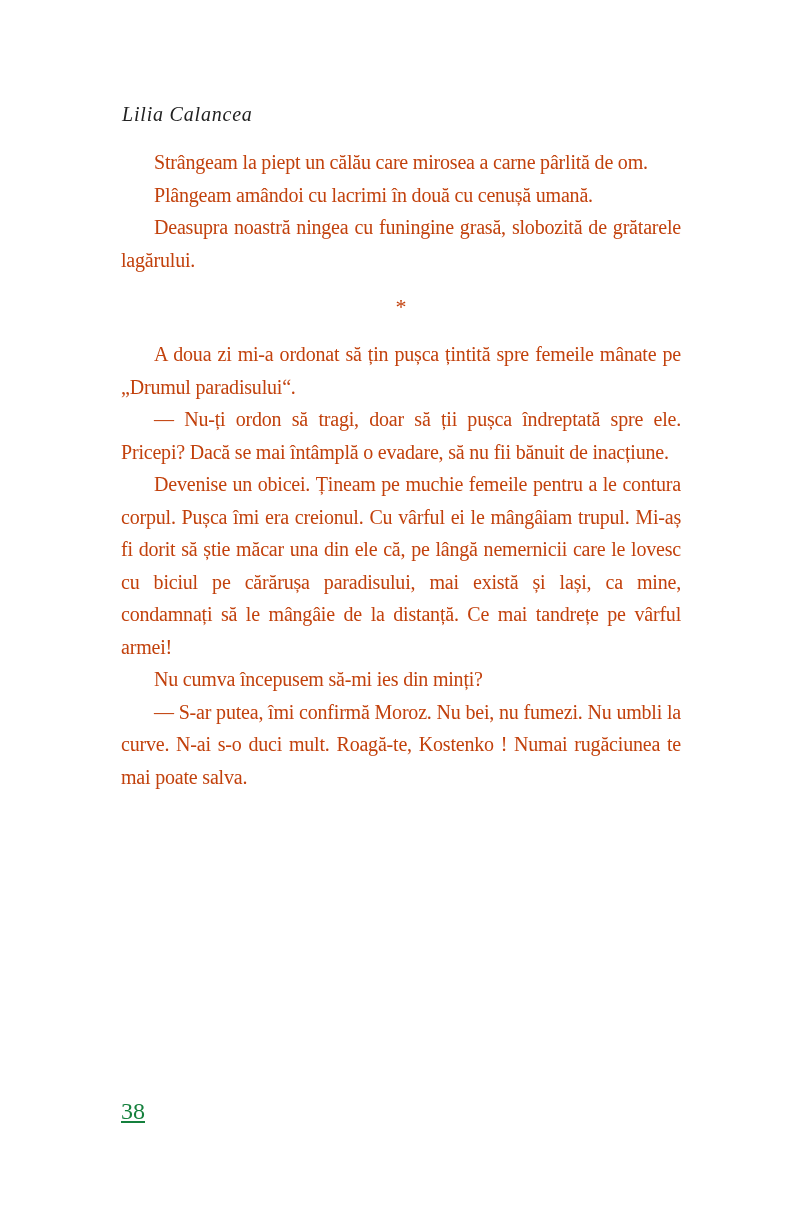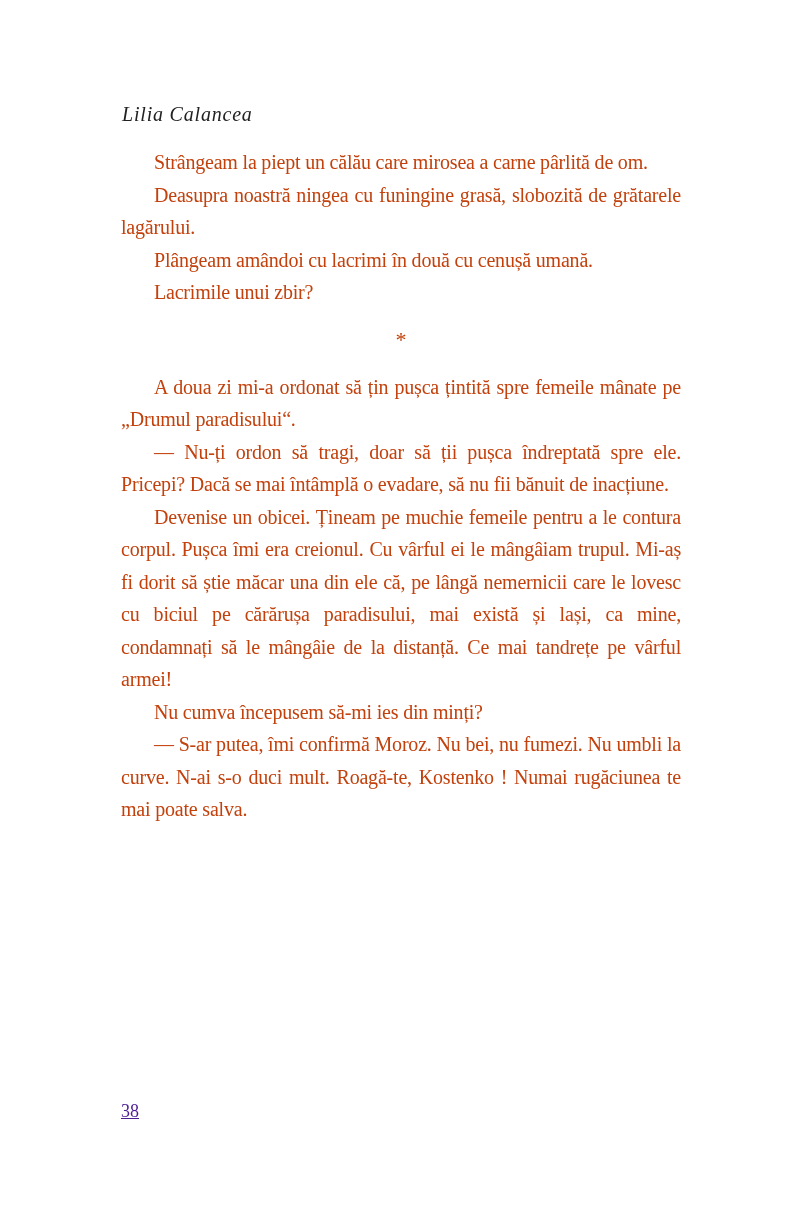--- a/index.html
+++ b/index.html
@@ -54,39 +54,38 @@
     text-indent: 0;
   }
   .section-break span {
     font-size: 22px;
     line-height: 22px;
   }
   .page-number {
     position: absolute;
     top: 1099px;
     left: 121px;
-    font-size: 18px;
+    font-size: 24px;
     line-height: 25px;
-    color: #4c1d95;
+    color: #15803d;
     text-decoration: underline;
   }
 </style>
 </head>
 <body>
 
 <div class="page">
 
   <div class="author-header">Lilia Calancea</div>
 
   <div class="text-block">
 
     <p class="para">Strângeam la piept un călău care mirosea a carne pârlită de om.</p>
+    <p class="para">Plângeam amândoi cu lacrimi în două cu cenușă umană.</p>
     <p class="para">Deasupra noastră ningea cu funingine grasă, slobozită de grătarele lagărului.</p>
-    <p class="para">Plângeam amândoi cu lacrimi în două cu cenușă umană.</p>
-    <p class="para">Lacrimile unui zbir?</p>
 
     <div class="section-break">
       <span>*</span>
     </div>
 
     <p class="para">A doua zi mi-a ordonat să țin pușca țintită spre femeile mânate pe „Drumul paradisului“.</p>
     <p class="para">— Nu-ți ordon să tragi, doar să ții pușca îndreptată spre ele. Pricepi? Dacă se mai întâmplă o evadare, să nu fii bănuit de inacțiune.</p>
     <p class="para">Devenise un obicei. Țineam pe muchie femeile pentru a le contura corpul. Pușca îmi era creionul. Cu vârful ei le mângâiam trupul. Mi-aș fi dorit să știe măcar una din ele că, pe lângă nemernicii care le lovesc cu biciul pe cărărușa paradisului, mai există și lași, ca mine, condamnați să le mângâie de la distanță. Ce mai tandrețe pe vârful armei!</p>
     <p class="para">Nu cumva începusem să-mi ies din minți?</p>
     <p class="para">— S-ar putea, îmi confirmă Moroz. Nu bei, nu fumezi. Nu umbli la curve. N-ai s-o duci mult. Roagă-te, Kostenko ! Numai rugăciunea te mai poate salva.</p>

